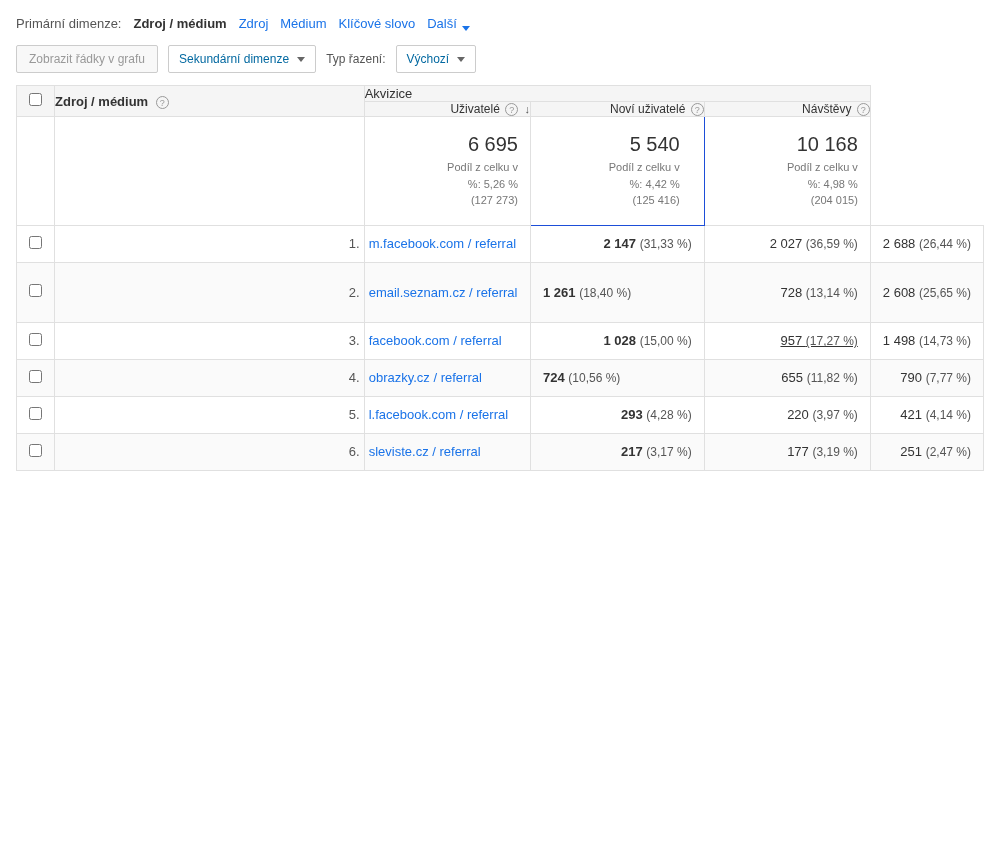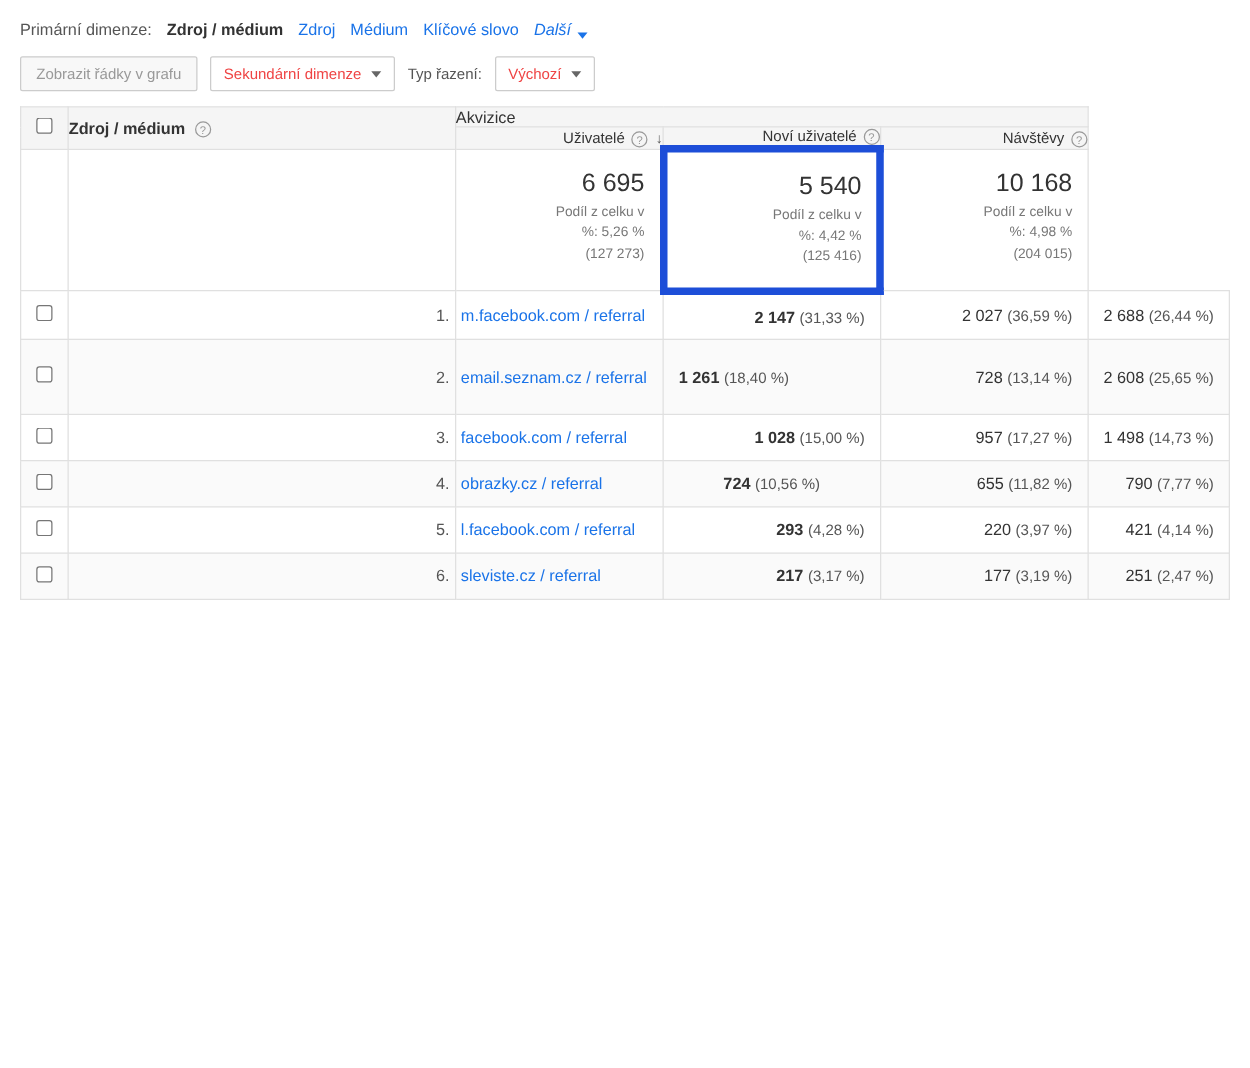--- a/index.html
+++ b/index.html
@@ -31,21 +31,20 @@
       cursor: pointer;
       font-size: 13px;
     }
     .dim-more {
       display: flex;
       align-items: flex-end;
       color: #1a73e8;
       cursor: pointer;
       gap: 3px;
       font-size: 13px;
-      font-style: italic;
     }
     .chevron-down {
       display: inline-block;
       width: 0; height: 0;
       border-left: 4px solid transparent;
       border-right: 4px solid transparent;
       border-top: 5px solid #1a73e8;
       vertical-align: middle;
       margin-left: 2px;
     }
@@ -60,21 +59,21 @@
       background: #f8f8f8;
       color: #999;
       padding: 6px 12px;
       font-size: 12px;
       cursor: not-allowed;
       border-radius: 2px;
     }
     .dropdown-btn {
       border: 1px solid #ccc;
       background: #fff;
-      color: #ef4444;
+      color: #0369a1;
       padding: 6px 10px;
       font-size: 12px;
       cursor: pointer;
       border-radius: 2px;
       display: flex;
       align-items: center;
       gap: 6px;
     }
     .dropdown-btn .chevron-down {
       border-top-color: #666;
@@ -280,21 +279,21 @@
 
     <tr class="totals-row">
       <td style="background:#fff; border:1px solid #e0e0e0;"></td>
       <td style="background:#fff; border:1px solid #e0e0e0;"></td>
       <td style="border:1px solid #e0e0e0; text-align:right; padding:16px 12px; vertical-align:top;">
         <span class="total-value">6 695</span>
         <div class="total-sub" style="white-space:pre-line;">Podíl z celku v
 %: 5,26 %
 (127 273)</div>
       </td>
-      <td style="border:6px solid #1d4ed8; text-align:right; padding:16px 12px; vertical-align:top;">
+      <td style="border:1px solid #1d4ed8; text-align:right; padding:16px 24px; vertical-align:top;">
         <span class="total-value">5 540</span>
         <div class="total-sub" style="white-space:pre-line;">Podíl z celku v
 %: 4,42 %
 (125 416)</div>
       </td>
       <td style="border:1px solid #e0e0e0; text-align:right; padding:16px 12px; vertical-align:top;">
         <span class="total-value">10 168</span>
         <div class="total-sub" style="white-space:pre-line;">Podíl z celku v
 %: 4,98 %
 (204 015)</div>
@@ -344,36 +343,36 @@
       <input type="checkbox" style="">
     </td>
     <td class="source-num-cell" style="text-align:right; color:#555; padding:10px 4px 10px 12px; border:1px solid #e0e0e0; width:40px;">3.</td>
     <td class="source-name-cell" style="padding:10px 12px 10px 4px; border:1px solid #e0e0e0;">
       <span class="source-link">facebook.com / referral</span>
     </td>
     <td class="metric-val" style="text-align:right; padding:10px 12px; border:1px solid #e0e0e0; white-space:nowrap;">
       <span class="metric-bold">1 028</span>
       <span class="metric-pct"> (15,00 %)</span>
     </td>
-    <td class="metric-val" style="text-align:right; padding:10px 12px; border:1px solid #e0e0e0; white-space:nowrap;">
+    <td class="metric-val" style="text-align:right; padding:10px 12px; border:1px solid #e0e0e0; white-space:nowrap;text-decoration:underline;">
       957 <span class="metric-pct">(17,27 %)</span>
     </td>
     <td class="metric-val" style="text-align:right; padding:10px 12px; border:1px solid #e0e0e0; white-space:nowrap;">
       1 498 <span class="metric-pct">(14,73 %)</span>
     </td>
   </tr>
       <tr class="data-row" style="background: rgb(250, 250, 250);">
     <td class="checkbox-td" style="text-align:center; border:1px solid #e0e0e0;">
       <input type="checkbox" style="">
     </td>
     <td class="source-num-cell" style="text-align:right; color:#555; padding:10px 4px 10px 12px; border:1px solid #e0e0e0; width:40px;">4.</td>
     <td class="source-name-cell" style="padding:10px 12px 10px 4px; border:1px solid #e0e0e0;">
       <span class="source-link">obrazky.cz / referral</span>
     </td>
-    <td class="metric-val" style="text-align:center; padding:10px 12px; border:1px solid #e0e0e0; white-space:nowrap;">
+    <td class="metric-val" style="text-align:left; padding:10px 12px; border:1px solid #e0e0e0; white-space:nowrap;">
       <span class="metric-bold">724</span>
       <span class="metric-pct"> (10,56 %)</span>
     </td>
     <td class="metric-val" style="text-align:right; padding:10px 12px; border:1px solid #e0e0e0; white-space:nowrap;">
       655 <span class="metric-pct">(11,82 %)</span>
     </td>
     <td class="metric-val" style="text-align:right; padding:10px 12px; border:1px solid #e0e0e0; white-space:nowrap;">
       790 <span class="metric-pct">(7,77 %)</span>
     </td>
   </tr>

